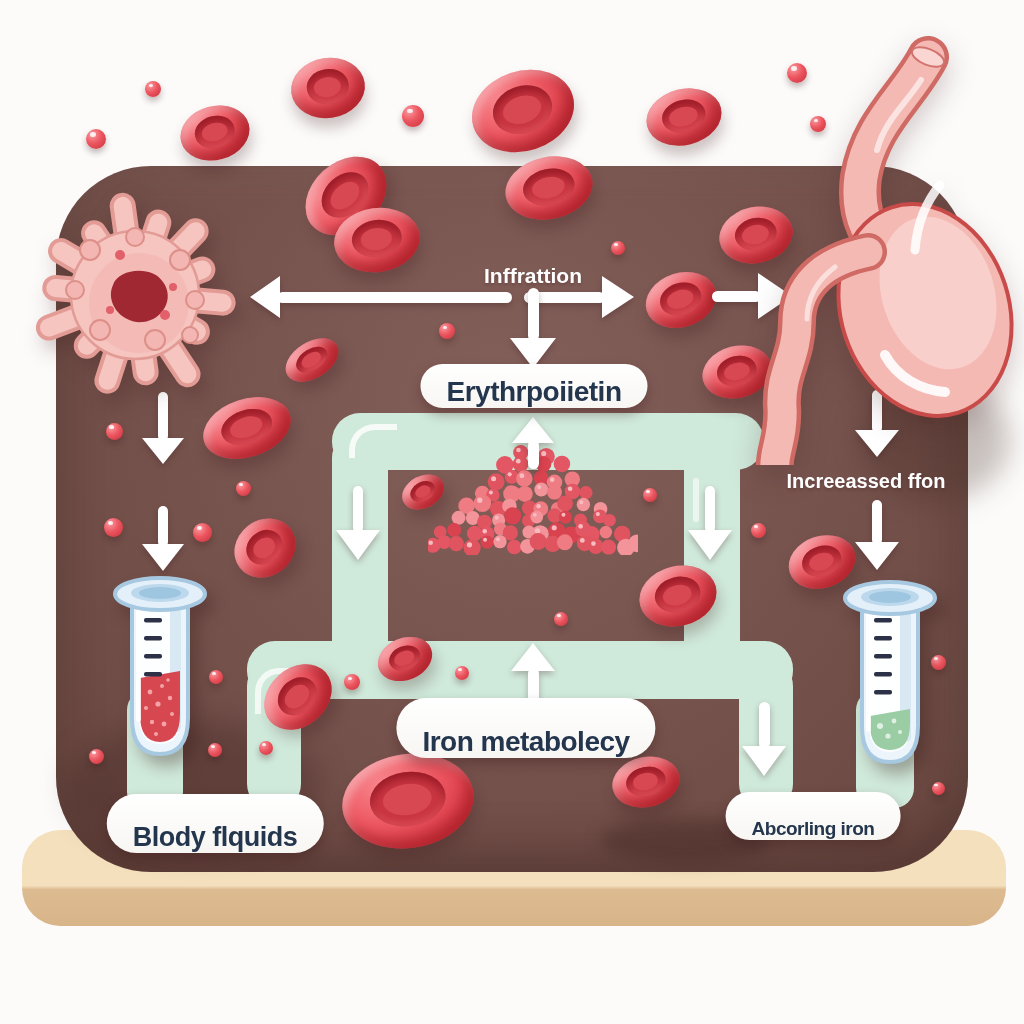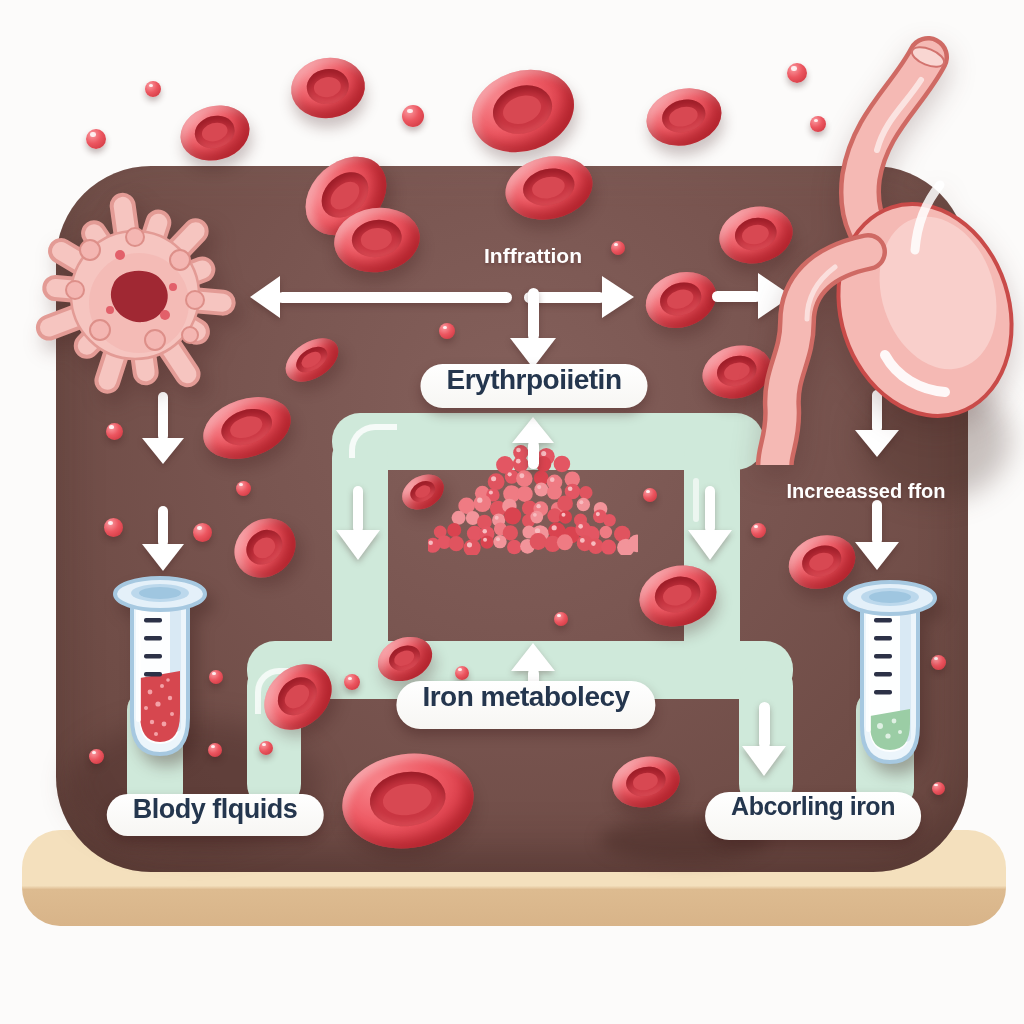--- a/index.html
+++ b/index.html
@@ -9,21 +9,21 @@
   #base{position:absolute;left:22px;top:830px;width:984px;height:96px;border-radius:38px;
         background:linear-gradient(#f4e0bd 0%,#f4e0bd 58%,#ddbb90 62%,#d8b489 100%);}
   #board{position:absolute;left:56px;top:166px;width:912px;height:706px;border-radius:95px;
          background:radial-gradient(ellipse at 50% 34%,#84605b 0%,#78544f 45%,#68463f 100%);
          box-shadow:inset 0 -20px 45px rgba(50,25,22,.35), inset 0 16px 34px rgba(255,230,220,.05);}
   .smudge{position:absolute;border-radius:50%;filter:blur(14px);}
   
   .path-seg{position:absolute;background:#cfe9da;z-index:2;}
   .glint{position:absolute;z-index:3;}
   
-  .pill{position:absolute;transform:translateX(-50%);display:flex;align-items:flex-start;justify-content:center;
+  .pill{position:absolute;transform:translateX(-50%);display:flex;align-items:flex-end;justify-content:center;
         background:linear-gradient(#ffffff,#f7f6f3);border-radius:999px;padding:0 26px;z-index:6;
         box-shadow:0 6px 12px rgba(60,25,25,.35);}
   .pill span{font-weight:bold;color:#24364e;letter-spacing:-.5px;white-space:nowrap;}
   .floatlabel{position:absolute;transform:translateX(-50%);font-weight:bold;color:#ffffff;z-index:6;
         text-shadow:0 2px 3px rgba(80,40,40,.4);white-space:nowrap;}
   
   .rbc{position:absolute;border-radius:50%;z-index:3;
        background:radial-gradient(ellipse at 32% 28%,#f8858c 0%,#ee5a64 40%,#d93a46 75%,#c52f3a 100%);
        box-shadow:inset -6px -10px 14px rgba(150,20,28,.55), inset 4px 6px 8px rgba(255,255,255,.38),
                   0 10px 14px rgba(60,25,25,.25);}
@@ -281,32 +281,32 @@
     </g>
     <rect x="30" y="32" width="5" height="124" rx="2.5" fill="#ffffff" opacity=".85"></rect>
     <ellipse cx="54" cy="22" rx="45" ry="16" fill="#e4f0f9" stroke="#a6c8e0" stroke-width="4"></ellipse>
     <ellipse cx="54" cy="21" rx="29" ry="9" fill="#bcd8ec"></ellipse>
     <ellipse cx="54" cy="21" rx="21" ry="6" fill="#9fc6e0"></ellipse>
   </svg>
 
   <div class="pill" style="left:534px;top:364px;height:44px;">
     <span style="font-size:28px;">Erythrpoiietin</span>
   </div>
-  <div class="pill" style="left:526px;top:681px;height:48px;">
+  <div class="pill" style="left:526px;top:698px;height:60px;">
     <span style="font-size:28px;">Iron metabolecy</span>
   </div>
-  <div class="pill" style="left:215px;top:794px;height:42px;">
+  <div class="pill" style="left:215px;top:794px;height:59px;">
     <span style="font-size:27px;">Blody flquids</span>
   </div>
   <div class="pill" style="left:813px;top:792px;height:48px;">
-    <span style="font-size:25px;">Abcorling iron</span>
+    <span style="font-size:19px;">Abcorling iron</span>
   </div>
 
-  <div class="floatlabel" style="left:533px;top:244px;font-size:21px;">Inffrattion</div>
-  <div class="floatlabel" style="left:866px;top:480px;font-size:20px;">Increeassed ffon</div>
+  <div class="floatlabel" style="left:533px;top:264px;font-size:21px;">Inffrattion</div>
+  <div class="floatlabel" style="left:866px;top:470px;font-size:20px;">Increeassed ffon</div>
 
 <div class="rbc" style="left: 180px; top: 106px; width: 70px; height: 54px; transform: rotate(-15deg);">
       <i></i>
     </div>
     <div class="rbc" style="left: 291px; top: 58px; width: 74px; height: 60px; transform: rotate(-8deg);">
       <i></i>
     </div>
     <div class="rbc" style="left: 471px; top: 71px; width: 104px; height: 80px; transform: rotate(-18deg);">
       <i></i>
     </div>

